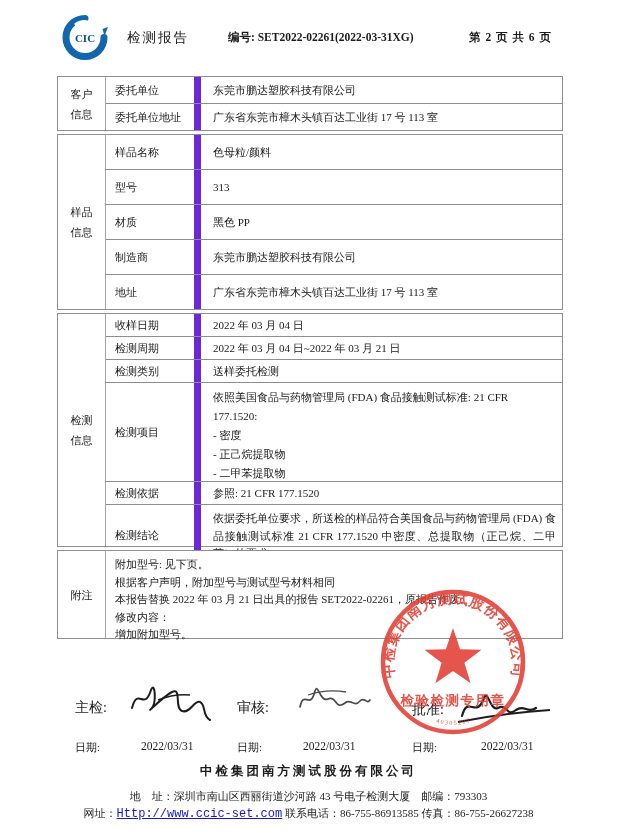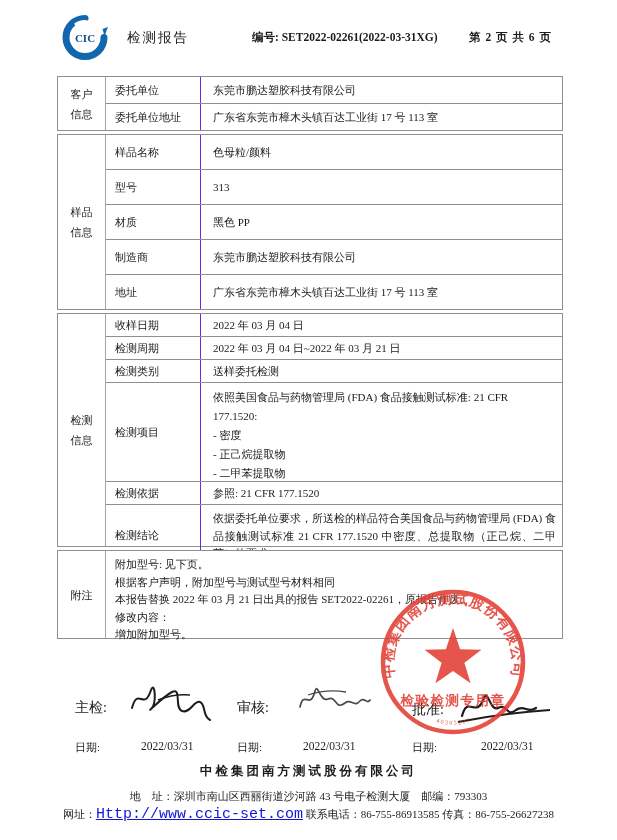--- a/index.html
+++ b/index.html
@@ -7,34 +7,34 @@
   body {
     width:617px; height:840px; position:relative;
     font-family:"Liberation Serif","DejaVu Serif",serif;
     color:#1b1b1b; font-size:11px; overflow:hidden;
   }
   .page { position:absolute; inset:0; }
 
   
   .hdr-logo { position:absolute; left:61px; top:15px; width:48px; height:45px; }
   .hdr-title { position:absolute; left:127px; top:29px; font-size:13.5px; font-weight:normal; letter-spacing:2px; }
-  .hdr-no { position:absolute; left:228px; top:30px; font-size:11.5px; font-weight:bold;margin-left:24px; }
+  .hdr-no { position:absolute; left:228px; top:30px; font-size:11.5px; font-weight:bold; }
   .hdr-page { position:absolute; left:469px; top:30px; font-size:11.5px; font-weight:bold; letter-spacing:1px; }
 
   
   .tbl { position:absolute; left:57px; width:506px; display:flex; border:1px solid #8f8f8f; background:#fff; }
   .grp {
     width:48px; border-right:1px solid #a3a3a3; display:flex; flex-direction:column;
     align-items:center; justify-content:center; line-height:20px; flex:none;
   }
   .rows { flex:1; display:flex; flex-direction:column; }
   .row { display:flex; border-bottom:1px solid #8f8f8f; flex:1; }
   .row:last-child { border-bottom:none; }
   .lbl {
-    width:95px; flex:none; border-right:1px solid #6d28d9;
+    width:95px; flex:none; border-right:7px solid #6d28d9;
     display:flex; align-items:center; padding-left:9px;
   }
   .val { flex:1; display:flex; align-items:center; padding:3px 8px 3px 12px; }
   .val.multi { display:block; padding-top:5px; line-height:19px; }
   .val.concl { display:block; padding-top:5px; line-height:17.5px; text-align:justify; padding-right:6px; }
   .notes-body { flex:1; padding:5px 8px 4px 9px; line-height:17.6px; }
 
   #sec-client { top:76px; height:55px; }
   #sec-sample { top:134px; height:176px; }
   #sec-test   { top:313px; height:234px; }
@@ -52,21 +52,21 @@
   .date-val { position:absolute; font-size:11.5px; }
 
   
   .stamp { position:absolute; left:377px; top:586px; width:152px; height:152px; opacity:.87; pointer-events:none; }
 
   
   .ft-company { position:absolute; left:0; width:617px; top:763px; text-align:center;
                 font-size:12.5px; font-weight:bold; letter-spacing:3px; }
   .ft-line1 { position:absolute; left:0; width:617px; top:789px; text-align:center; font-size:11px; }
   .ft-line2 { position:absolute; left:0; width:617px; top:806px; text-align:center; font-size:11px; }
-  .ft-link { color:#1316d6; text-decoration:underline; font-family:"Liberation Mono","DejaVu Sans Mono",monospace; font-size:15px; }
+  .ft-link { color:#1316d6; text-decoration:underline; font-family:"Liberation Mono","DejaVu Sans Mono",monospace; font-size:12px; }
 </style>
 </head>
 <body>
 
 <div class="page">
 
   <svg class="hdr-logo" viewBox="0 0 48 45">
     <circle cx="24" cy="22.5" r="20" fill="#ffffff"></circle>
     <path d="M 24 3.5 A 19 19 0 1 0 43 22.5" fill="none" stroke="#1266ad" stroke-width="7" stroke-linecap="round"></path>
     <path d="M 41.5 14 L 47 12 L 43.5 21 Z" fill="#1266ad"></path>

